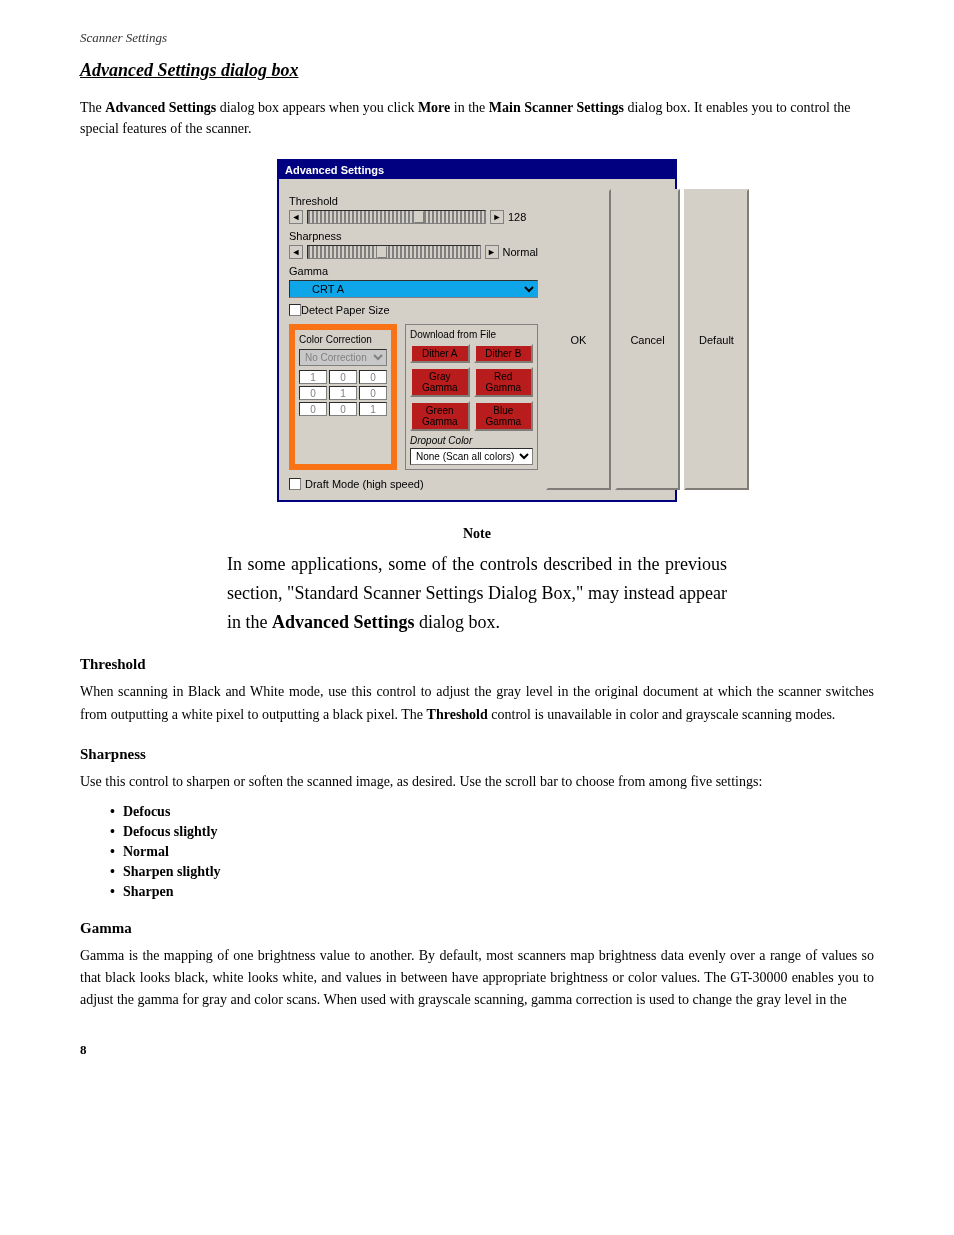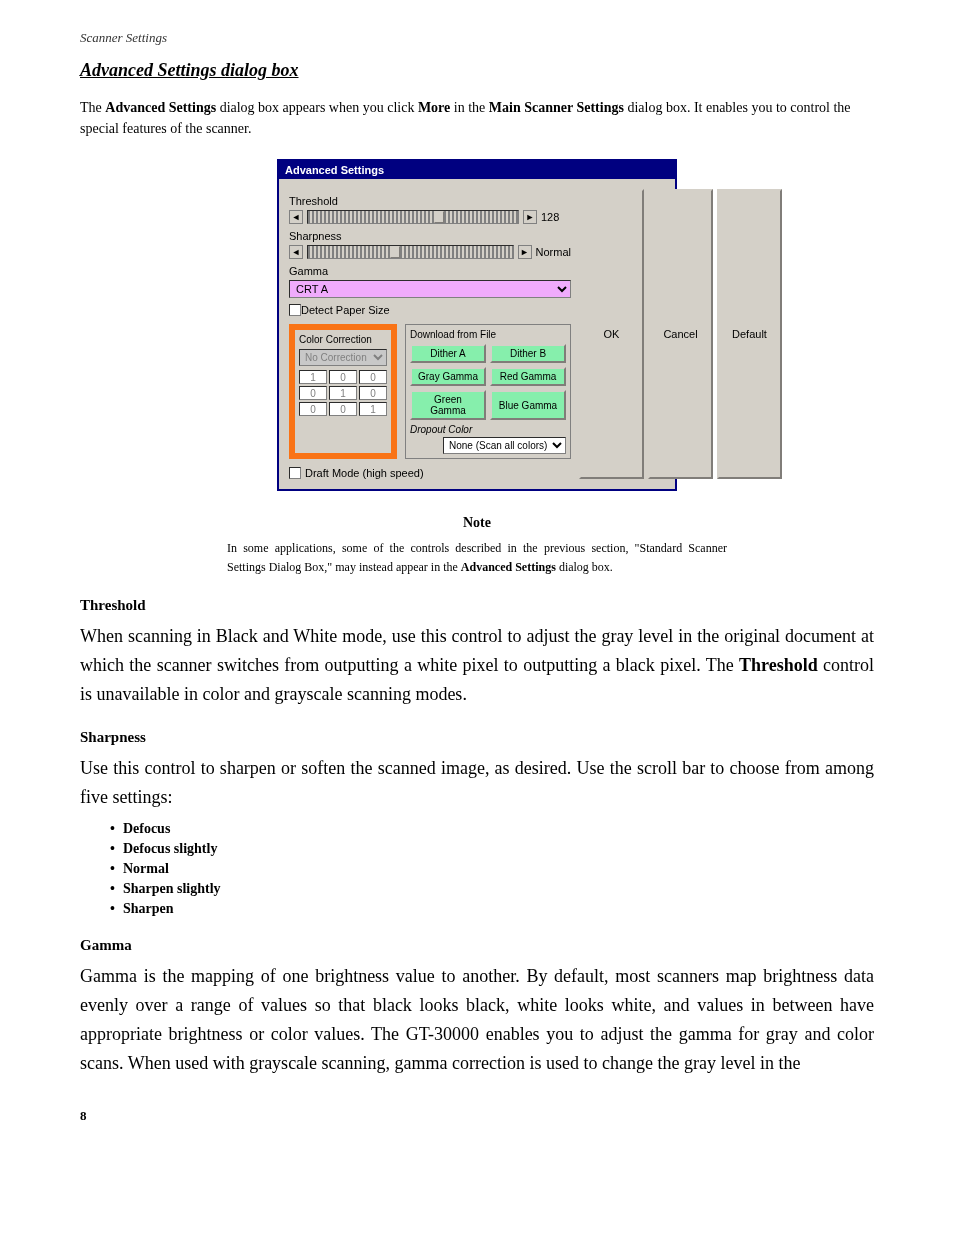--- a/index.html
+++ b/index.html
@@ -144,23 +144,23 @@
       display: flex;
       align-items: center;
       gap: 4px;
       margin-bottom: 6px;
     }
 
     .gamma-select {
       flex: 1;
       font-size: 11px;
       font-family: Arial, sans-serif;
-      background: #f0abfc;
+      background: #0ea5e9;
       border: 1px inset #808080;
-      padding: 1px 2px;
+      padding: 1px 18px;
     }
 
     .detect-paper-row {
       display: flex;
       align-items: center;
       margin-bottom: 8px;
     }
 
     .checkbox-box {
       width: 12px;
@@ -226,21 +226,21 @@
     }
 
     .download-btn-row {
       display: flex;
       gap: 4px;
       margin-bottom: 4px;
     }
 
     .download-btn {
       flex: 1;
-      background: #86efac;
+      background: #b91c1c;
       border: 2px outset #d4d0c8;
       padding: 2px 4px;
       font-size: 10px;
       font-family: Arial, sans-serif;
       cursor: pointer;
       text-align: center;
     }
 
     .dropout-box {
       margin-top: 4px;
@@ -249,21 +249,20 @@
     .dropout-label {
       font-size: 10px;
       margin-bottom: 2px;
       font-style: italic;
     }
 
     .dropout-row {
       display: flex;
       align-items: center;
       gap: 2px;
-      margin-left: 33px;
     }
 
     .dropout-select {
       flex: 1;
       font-size: 10px;
       font-family: Arial, sans-serif;
       background: white;
       border: 1px inset #808080;
       padding: 1px;
     }
@@ -281,42 +280,42 @@
       max-width: 500px;
     }
 
     .note-title {
       font-weight: bold;
       font-size: 14px;
       margin-bottom: 8px;
     }
 
     .note-text {
-      font-size: 12px;
+      font-size: 18px;
       line-height: 1.6;
       text-align: justify;
     }
 
     .note-text b {
       font-weight: bold;
     }
 
     
     .subsection {
       margin-bottom: 20px;
     }
 
     .subsection-title {
       font-size: 15px;
       font-weight: bold;
       margin-bottom: 8px;
     }
 
     .subsection-text {
-      font-size: 18px;
+      font-size: 14px;
       line-height: 1.6;
       text-align: justify;
     }
 
     .subsection-text b {
       font-weight: bold;
     }
 
     .bullet-list {
       list-style: none;

